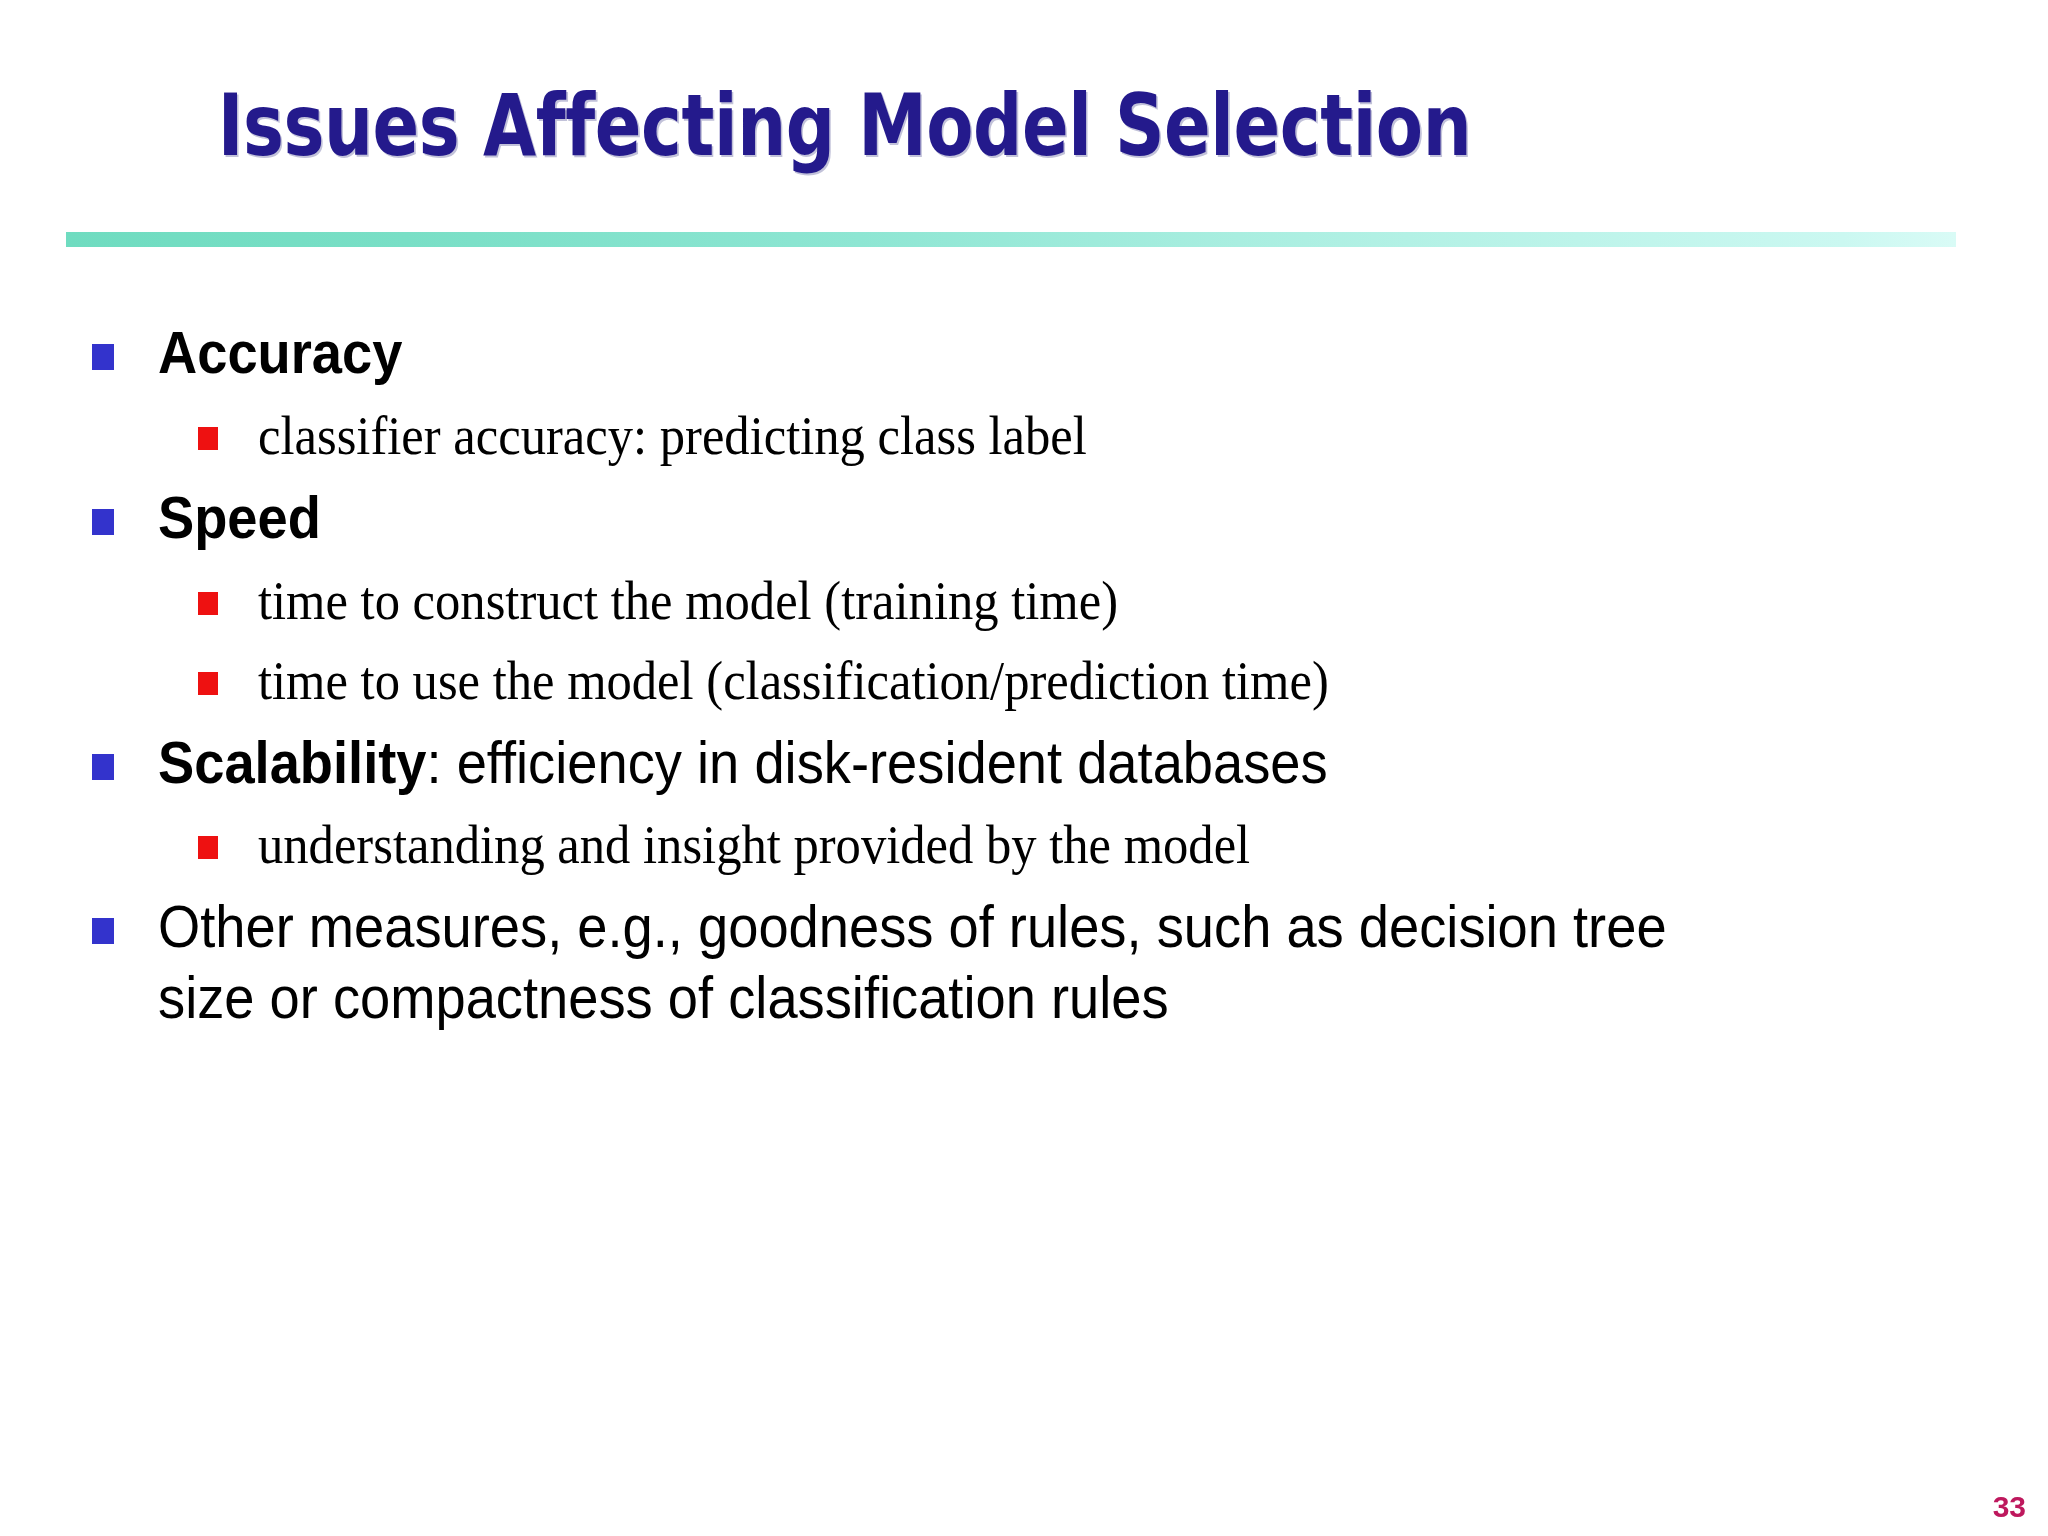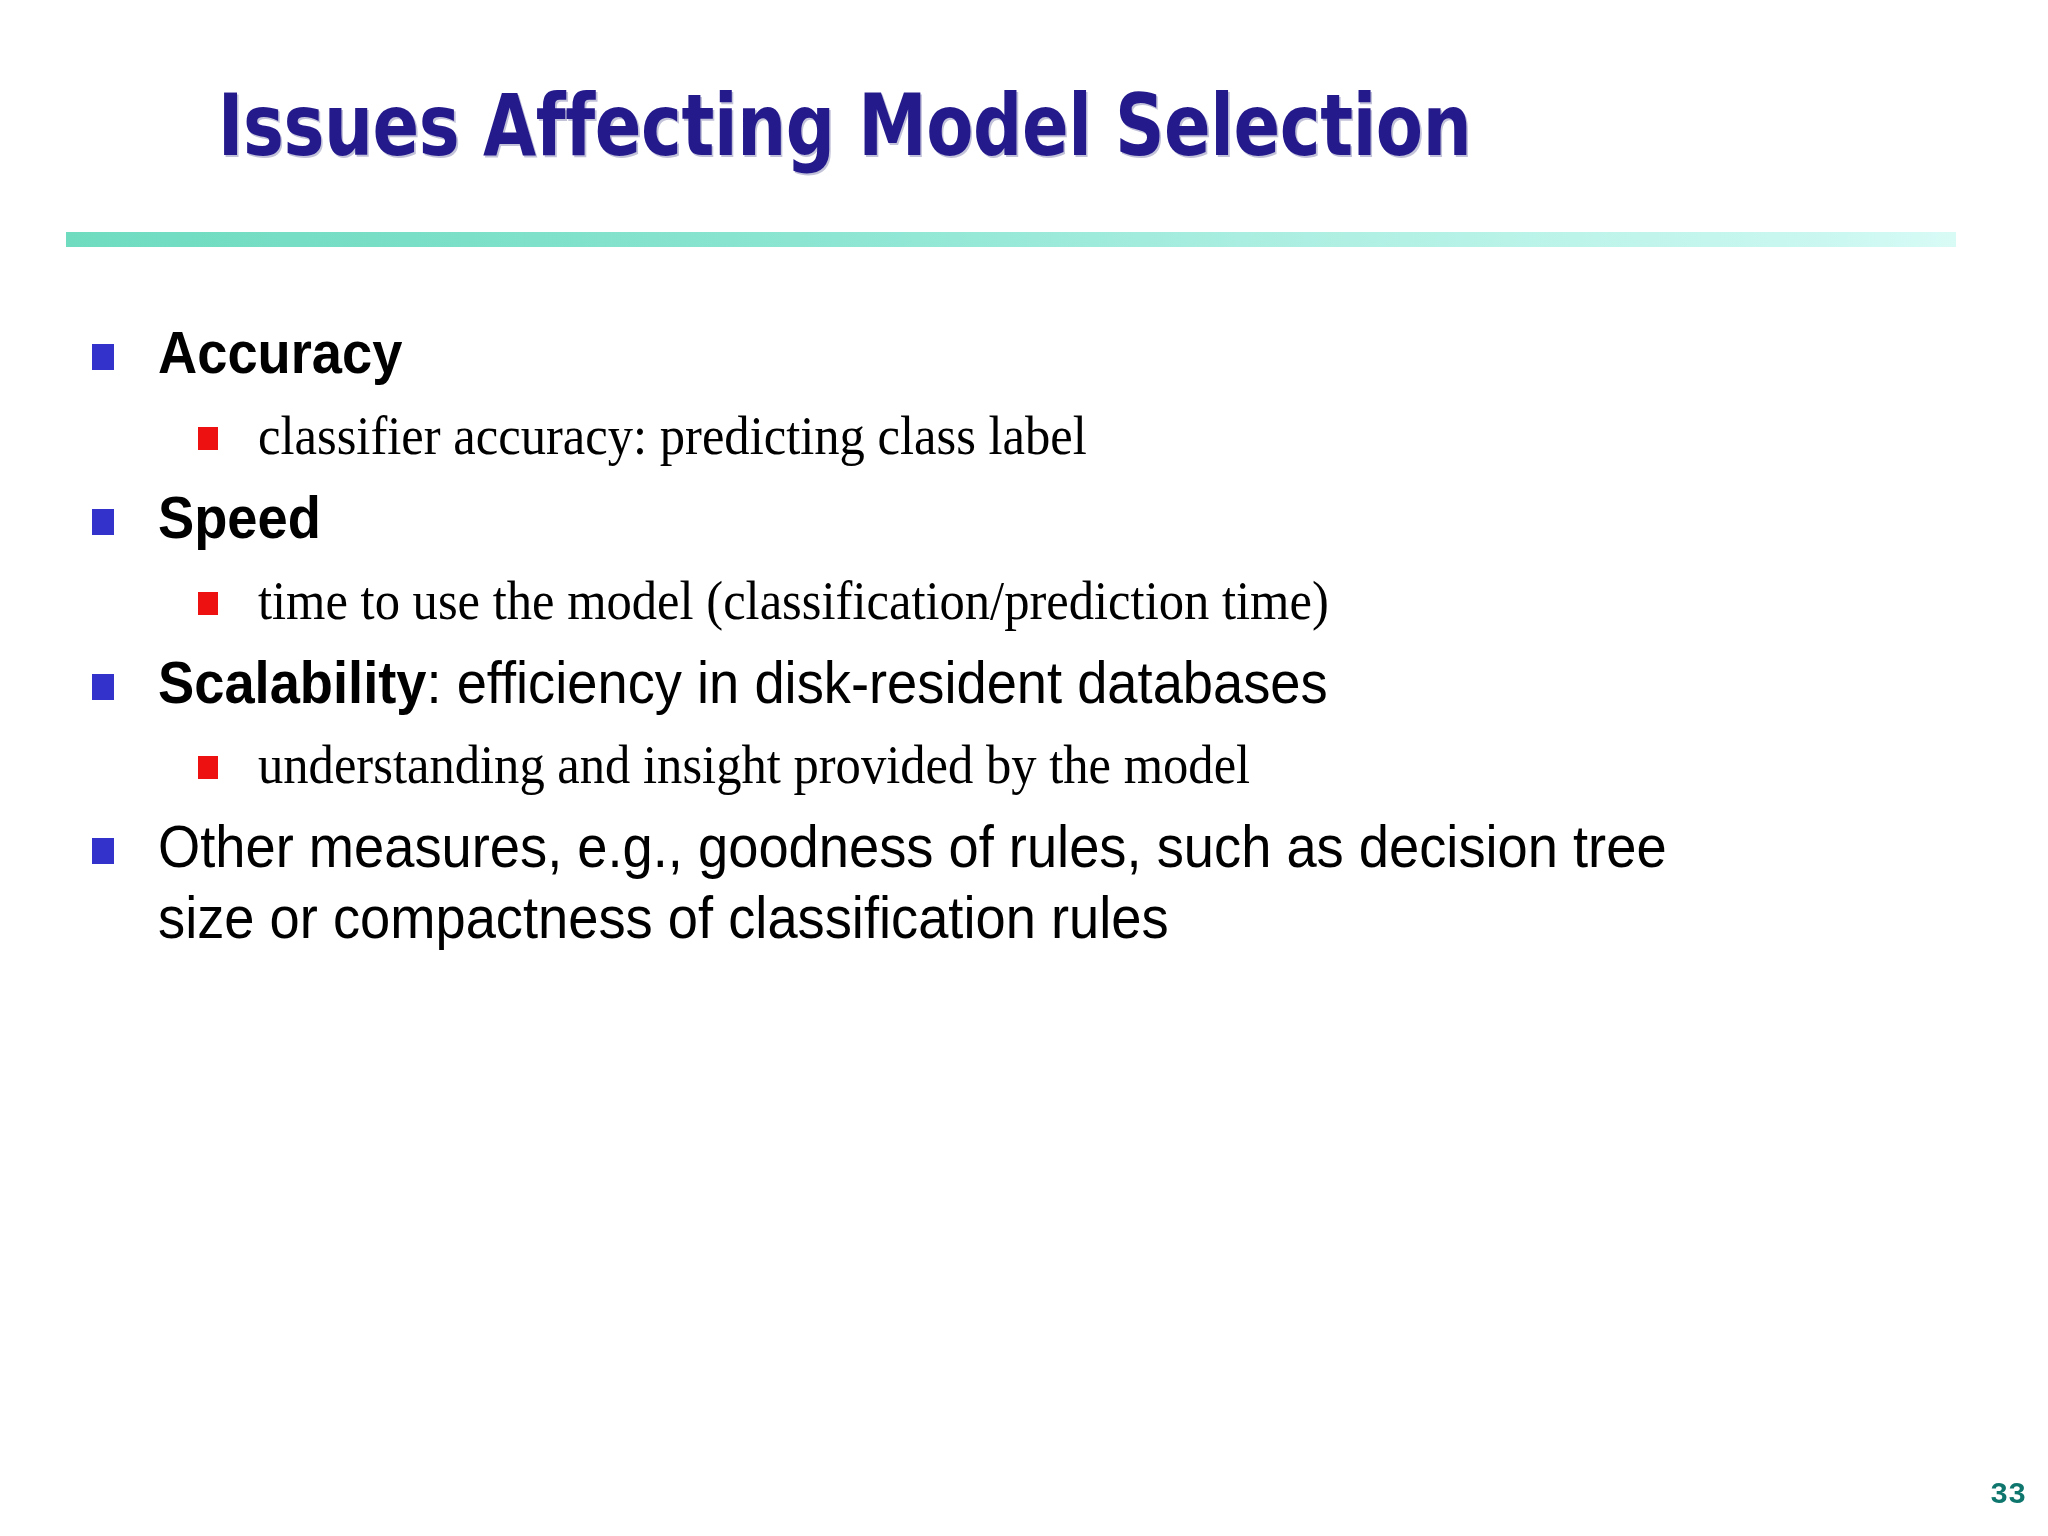--- a/index.html
+++ b/index.html
@@ -126,25 +126,25 @@
   }
 
   .wrap-line {
     display: block;
   }
 
   
   .page-num {
     position: absolute;
     right: 22px;
-    bottom: 24px;
+    bottom: 12px;
     font-size: 30px;
     font-weight: 700;
-    color: #0f766e;
-    font-family: Liberation Mono, monospace;
+    color: #be185d;
+    font-family: Liberation Sans, sans-serif;
   }
 </style>
 </head>
 <body>
 
 <div class="slide">
 
   <div class="title-block">
     <div class="slide-title">Issues Affecting Model Selection</div>
   </div>
@@ -161,20 +161,24 @@
     <div class="row lvl2">
       <span class="bullet-sq"></span>
       <span class="txt">classifier accuracy: predicting class label</span>
     </div>
 
     <div class="row lvl1">
       <span class="bullet-sq"></span>
       <span class="txt"><span class="b">Speed</span><span></span></span>
     </div>
 
+    <div class="row lvl2">
+      <span class="bullet-sq"></span>
+      <span class="txt">time to construct the model (training time)</span>
+    </div>
 
     <div class="row lvl2">
       <span class="bullet-sq"></span>
       <span class="txt">time to use the model (classification/prediction time)</span>
     </div>
 
 
     <div class="row lvl1">
       <span class="bullet-sq"></span>
       <span class="txt"><span class="b">Scalability</span><span>: efficiency in disk-resident databases</span></span>

